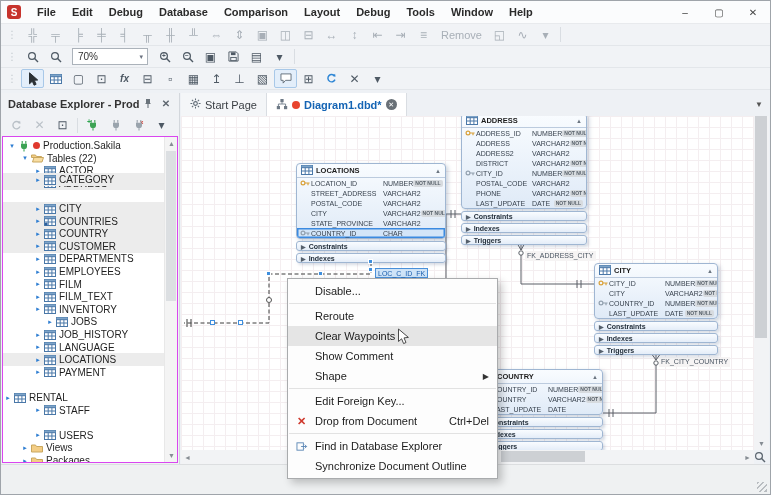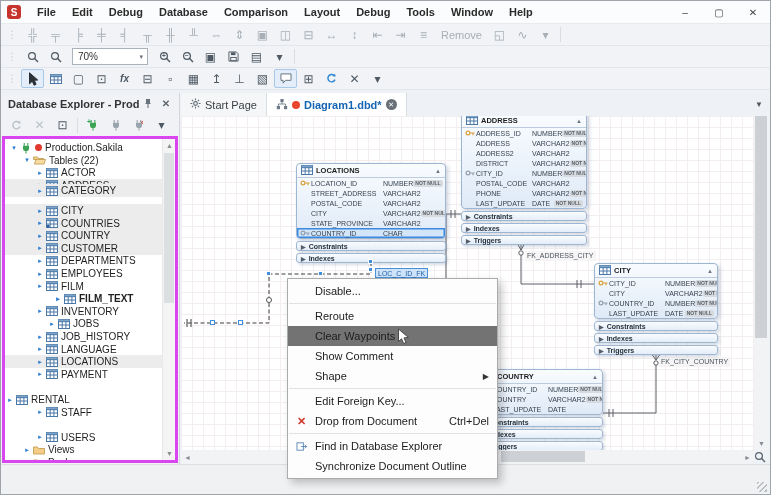--- a/index.html
+++ b/index.html
@@ -29,21 +29,21 @@
     font-size:10px;color:#333;padding-left:5px;margin:0 5px;}
   .zoom-combo .arrow{margin-left:auto;color:#6b7280;font-size:7px;padding-right:4px;}
   .fx{font-style:italic;font-size:10px;font-weight:bold;}
   
   .explorer{position:absolute;left:0;top:92px;width:179px;height:371px;background:#f0f2f5;
     border-right:1px solid #d3d7dc;display:flex;flex-direction:column;z-index:7;}
   .exp-header{display:flex;align-items:center;height:21px;padding:0 4px 0 7px;font-size:11px;font-weight:bold;color:#333;}
   .exp-title{flex:1;white-space:nowrap;overflow:hidden;}
   .exp-hicon{width:18px;height:16px;display:flex;align-items:center;justify-content:center;color:#5f6870;font-size:10px;flex:none;}
   .exp-toolbar{display:flex;align-items:center;height:22px;padding-left:4px;}
-  .tree{flex:1;background:#fff;position:relative;overflow:hidden;border:3px solid #d946ef;margin:0 1px 1px 1px;}
+  .tree{flex:1;background:#fff;position:relative;overflow:hidden;border:1px solid #d946ef;margin:0 1px 1px 1px;}
   .tree-row{position:absolute;left:0;right:13px;height:13px;display:flex;align-items:center;font-size:10px;color:#1f1f1f;white-space:nowrap;}
   .tree-row.hl{background:#ececec;}
   .tw-exp{width:10px;text-align:center;font-size:7px;color:#2d7dd2;flex:none;}
   .tw-icon{margin:0 3px 0 1px;flex:none;display:flex;align-items:center;}
   .tw-dot{width:7px;height:7px;border-radius:50%;background:#e0392e;margin-right:3px;flex:none;}
   .tree-scroll{position:absolute;right:0;top:0;bottom:0;width:13px;background:#f4f4f4;border-left:1px solid #e8e8e8;}
   .tree-thumb{position:absolute;left:1px;right:1px;top:14px;height:150px;background:#dcdfe2;}
   .sarrow{color:#868c93;font-size:7px;display:flex;align-items:center;justify-content:center;width:13px;height:13px;}
   .tree-scroll .up{position:absolute;top:0;left:0;}
   .tree-scroll .down{position:absolute;bottom:0;left:0;}
@@ -80,21 +80,21 @@
   
   .fk-label{position:absolute;z-index:3;font-size:7px;color:#4a5562;background:#f6f4f4;padding:0 2px;height:10px;line-height:10px;white-space:nowrap;}
   .fk-label.selected{background:#cfe4f8;border:1px solid #4a90d9;color:#1c5fae;z-index:5;}
   .handle{position:absolute;width:5px;height:5px;background:#3f8fde;border:1px solid #fff;z-index:5;}
   .handle.hollow{background:#fff;border:1px solid #3f8fde;}
   .handle.circle{width:6px;height:6px;border-radius:50%;background:#fff;border:1px solid #555;}
   
   .ctx-menu{position:absolute;left:286px;top:277px;width:211px;background:#fdfdfd;border:1px solid #a9abad;
     box-shadow:4px 4px 8px rgba(0,0,0,.22);z-index:10;padding:2px 0;}
   .ctx-item{display:flex;align-items:center;height:20px;font-size:11px;color:#1c1c1c;padding-right:8px;}
-  .ctx-item.hover{background:#737373;}
+  .ctx-item.hover{background:#e5e5e5;}
   .ctx-icon{width:27px;flex:none;display:flex;justify-content:center;align-items:center;font-size:10px;}
   .ctx-label{flex:1;white-space:nowrap;}
   .ctx-shortcut{margin-left:12px;color:#1c1c1c;}
   .ctx-sub{color:#333;font-size:8px;}
   .ctx-sep{height:1px;background:#e2e2e2;margin:2px 1px;}
   .red-x{color:#cf3a2e;font-weight:bold;font-size:11px;}
   
   .vscroll{position:absolute;left:753px;top:115px;width:15px;height:334px;background:#f2f3f5;z-index:6;}
   .vthumb{position:absolute;left:1px;right:2px;top:0;height:222px;background:#cdd0d4;}
   .vscroll .down{position:absolute;bottom:0;left:1px;}
@@ -623,21 +623,21 @@
           <span class="tw-exp">▸</span>
           <span class="tw-icon">
             <svg width="12" height="10" viewBox="0 0 12 10">
               <rect x="0.5" y="0.5" width="11" height="9" fill="#fff" stroke="#4a78a8"></rect>
               <rect x="0.5" y="0.5" width="11" height="2.2" fill="#7da3c8"></rect>
               <path d="M0.5 2.7h11M0.5 6h11M4.2 2.7v6.8M7.9 2.7v6.8" stroke="#4a78a8" fill="none"></path>
             </svg>
           </span>
           <span>ADDRESS</span>
         </div>
-        <div class="tree-row hl" style="top: 45px; padding-left: 30px;">
+        <div class="tree-row hl" style="top: 36px; padding-left: 30px;">
           <span class="tw-exp">▸</span>
           <span class="tw-icon">
             <svg width="12" height="10" viewBox="0 0 12 10">
               <rect x="0.5" y="0.5" width="11" height="9" fill="#fff" stroke="#4a78a8"></rect>
               <rect x="0.5" y="0.5" width="11" height="2.2" fill="#7da3c8"></rect>
               <path d="M0.5 2.7h11M0.5 6h11M4.2 2.7v6.8M7.9 2.7v6.8" stroke="#4a78a8" fill="none"></path>
             </svg>
           </span>
           <span>CATEGORY</span>
         </div>
@@ -712,21 +712,21 @@
           <span class="tw-exp">▸</span>
           <span class="tw-icon">
             <svg width="12" height="10" viewBox="0 0 12 10">
               <rect x="0.5" y="0.5" width="11" height="9" fill="#fff" stroke="#4a78a8"></rect>
               <rect x="0.5" y="0.5" width="11" height="2.2" fill="#7da3c8"></rect>
               <path d="M0.5 2.7h11M0.5 6h11M4.2 2.7v6.8M7.9 2.7v6.8" stroke="#4a78a8" fill="none"></path>
             </svg>
           </span>
           <span>FILM</span>
         </div>
-        <div class="tree-row" style="top: 153.2px; padding-left: 48px; font-weight: bold;">
+        <div class="tree-row" style="top: 153.2px; padding-left: 30px;">
           <span class="tw-exp">▸</span>
           <span class="tw-icon">
             <svg width="12" height="10" viewBox="0 0 12 10">
               <rect x="0.5" y="0.5" width="11" height="9" fill="#fff" stroke="#4a78a8"></rect>
               <rect x="0.5" y="0.5" width="11" height="2.2" fill="#7da3c8"></rect>
               <path d="M0.5 2.7h11M0.5 6h11M4.2 2.7v6.8M7.9 2.7v6.8" stroke="#4a78a8" fill="none"></path>
             </svg>
           </span>
           <span>FILM_TEXT</span>
         </div>

